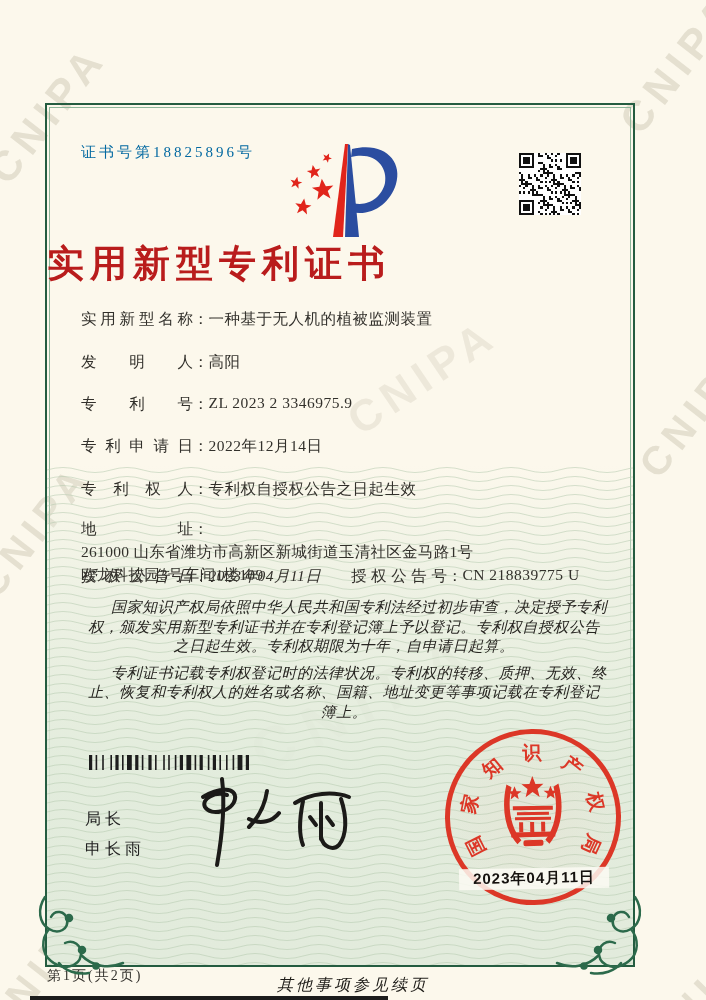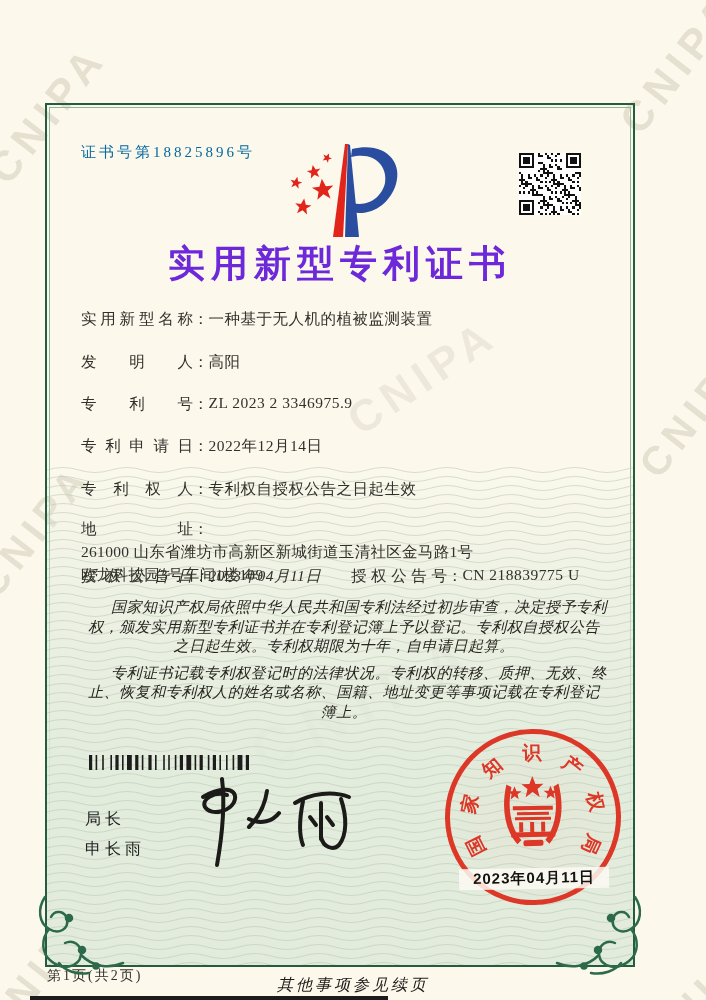--- a/index.html
+++ b/index.html
@@ -35,22 +35,22 @@
   .guilloche-tint{
     position:absolute;left:0;right:0;top:360px;bottom:0;z-index:0;
     background:linear-gradient(180deg,rgba(229,238,225,0) 0%,rgba(226,236,221,0.55) 25%,rgba(224,235,219,0.9) 60%,#e2ebdc 100%);
   }
   .guilloche-waves{position:absolute;left:0;right:0;top:360px;height:500px;z-index:0;opacity:.6;}
   
   .cert-no{position:absolute;left:34px;top:38px;font-size:15px;letter-spacing:3px;color:#0369a1;z-index:2;}
   .logo{position:absolute;left:236px;top:36px;width:130px;height:100px;z-index:2;}
   .qr{position:absolute;left:472px;top:48px;width:62px;height:62px;z-index:2;background:#fff;}
   .title{
-    position:absolute;left:0;right:0;top:134px;text-align:center;z-index:2;
-    font-size:37px;font-weight:700;letter-spacing:6px;color:#6d28d9;
+    position:absolute;left:0;right:0;top:134px;text-align:left;z-index:2;
+    font-size:37px;font-weight:700;letter-spacing:6px;color:#b91c1c;
   }
   
   .field-row{position:absolute;left:34px;right:30px;z-index:2;font-size:15.5px;color:#32302b;}
   .r1{top:204px}.r2{top:247px}.r3{top:289px}.r4{top:331px}.r5{top:374px}.r6{top:414px}.r7{top:461px}
   .lbl{display:inline-block;width:112px;text-align:justify;text-align-last:justify;vertical-align:top;}
   .lbl-sm{display:inline-block;width:96px;text-align:justify;text-align-last:justify;vertical-align:top;}
   .colon{vertical-align:top;}
   .val{vertical-align:top;letter-spacing:.5px;}
   .addr-val{display:inline-block;width:420px;line-height:23px;vertical-align:top;letter-spacing:.3px;}
   .grant-left{display:inline-block;width:266px;font-style:italic;}

